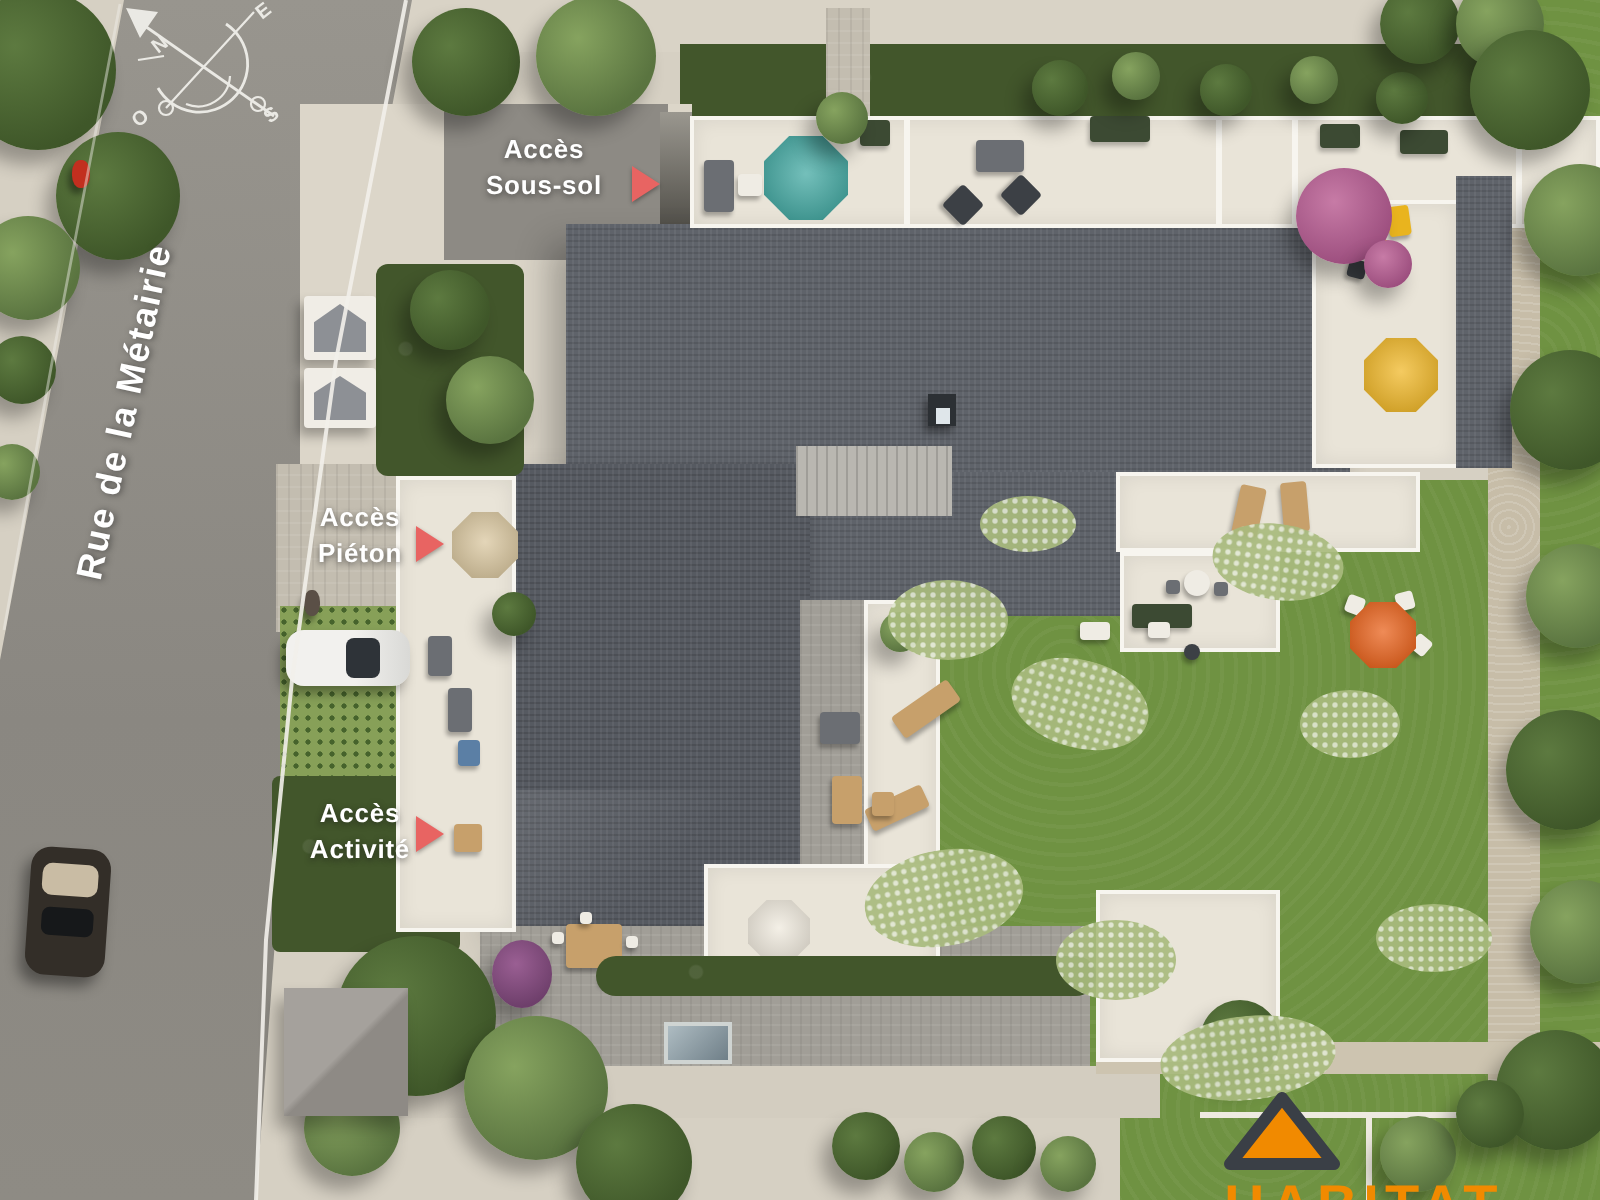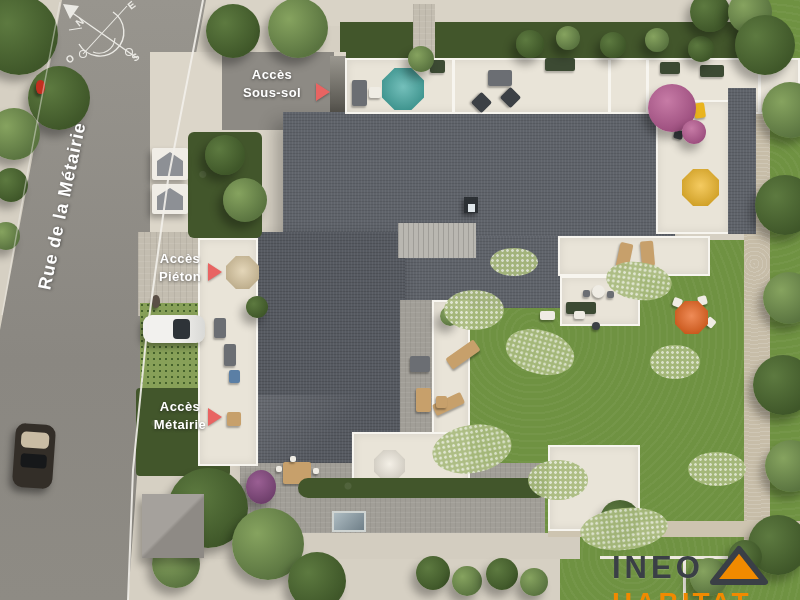--- a/index.html
+++ b/index.html
@@ -265,27 +265,26 @@
   <div class="abs arrow-right" style="left:316px;top:83px;"></div>
 
   <div class="abs maplabel" style="left:140px;top:250px;width:80px;">
     <div>Accès</div>
     <div>Piéton</div>
   </div>
   <div class="abs arrow-right" style="left:208px;top:263px;"></div>
 
   <div class="abs maplabel" style="left:138px;top:398px;width:84px;">
     <div>Accès</div>
-    <div>Métairie</div>
+    <div>Activité</div>
   </div>
   <div class="abs arrow-right" style="left:208px;top:408px;"></div>
 
   <div class="abs" style="left:612px;top:545px;width:190px;height:80px;">
     <div style="display:flex;align-items:flex-end;gap:6px;">
-      <span class="logo-brand">INEO</span>
       <svg width="58" height="40" viewBox="0 0 58 40" style="margin-bottom:1px;">
         <polygon points="29,4 55,37 3,37" fill="#f18a00" stroke="#3a3f46" stroke-width="6" stroke-linejoin="round"></polygon>
       </svg>
     </div>
     <div class="logo-sub" style="margin-top:1px;">HABITAT</div>
   </div>
 
 </div>
 
 </body></html>

